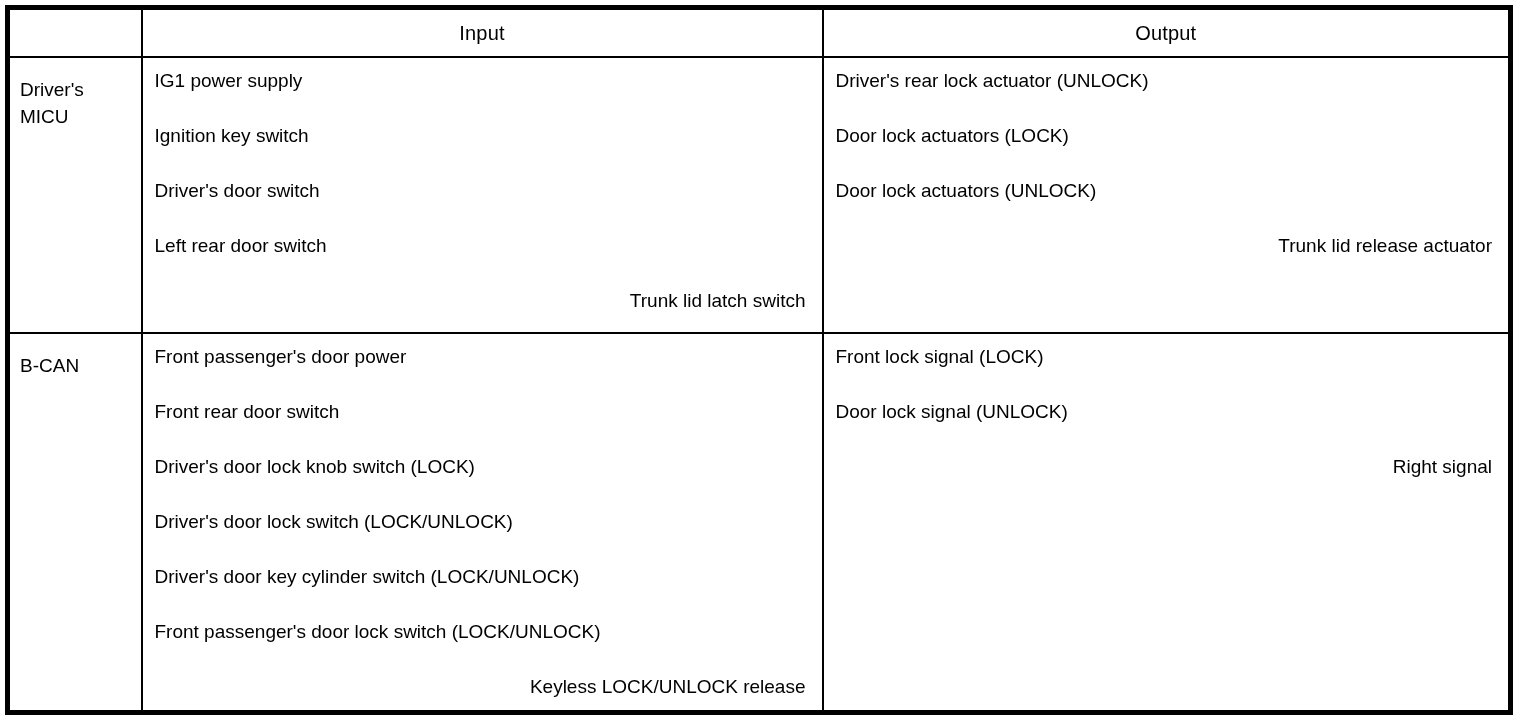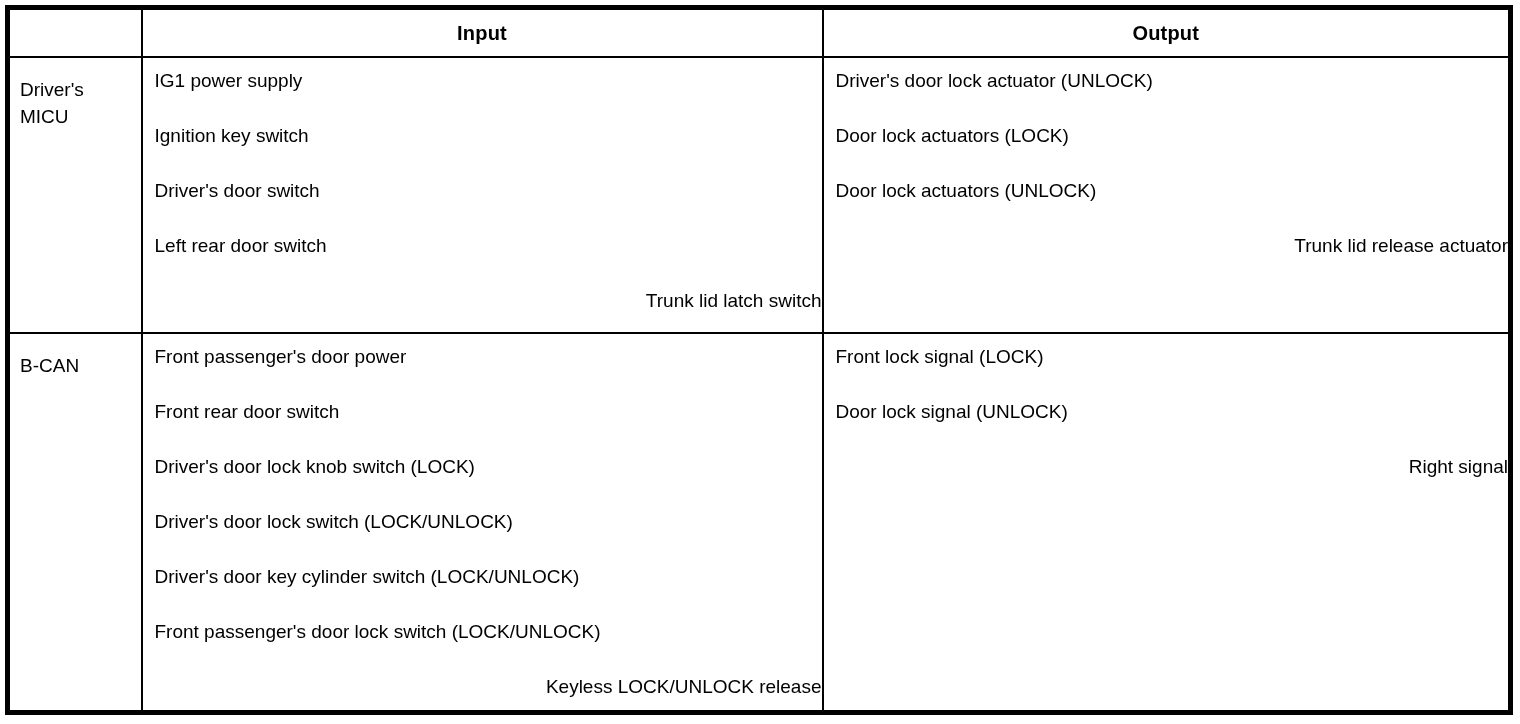--- a/index.html
+++ b/index.html
@@ -30,32 +30,32 @@
     border: 2px solid #000000;
     padding: 0;
     vertical-align: top;
     background: #ffffff;
   }
   th {
     height: 46px;
     vertical-align: middle;
     text-align: center;
     font-size: 20px;
-    font-weight: bold;
+    font-weight: normal;
     letter-spacing: 0.2px;
   }
   tr.row-micu { height: 275px; }
   tr.row-bcan { height: 379px; }
   .src-cell .src-text {
     padding: 18px 6px 0 10px;
     font-size: 19px;
     line-height: 27px;
     max-width: 100px;
   }
-  .items-cell { padding: 13px 0 0 12px; }
+  .items-cell { padding: 13px 16px 0 12px; }
   .cell-item {
     font-size: 19px;
     line-height: 20px;
     margin-bottom: 35px;
     white-space: nowrap;
   }
   .cell-item:last-child { margin-bottom: 0; text-align: right; }
 </style>
 </head>
 <body>
@@ -79,21 +79,21 @@
         <div class="src-text">Driver's MICU</div>
       </td>
       <td class="items-cell">
         <div class="cell-item">IG1 power supply</div>
         <div class="cell-item">Ignition key switch</div>
         <div class="cell-item">Driver's door switch</div>
         <div class="cell-item">Left rear door switch</div>
         <div class="cell-item">Trunk lid latch switch</div>
       </td>
       <td class="items-cell">
-        <div class="cell-item">Driver's door lock actuator (UNLOCK)</div>
+        <div class="cell-item">Driver's rear lock actuator (UNLOCK)</div>
         <div class="cell-item">Door lock actuators (LOCK)</div>
         <div class="cell-item">Door lock actuators (UNLOCK)</div>
         <div class="cell-item">Trunk lid release actuator</div>
       </td>
     </tr>
     <tr class="row-bcan">
       <td class="src-cell">
         <div class="src-text">B-CAN</div>
       </td>
       <td class="items-cell">

